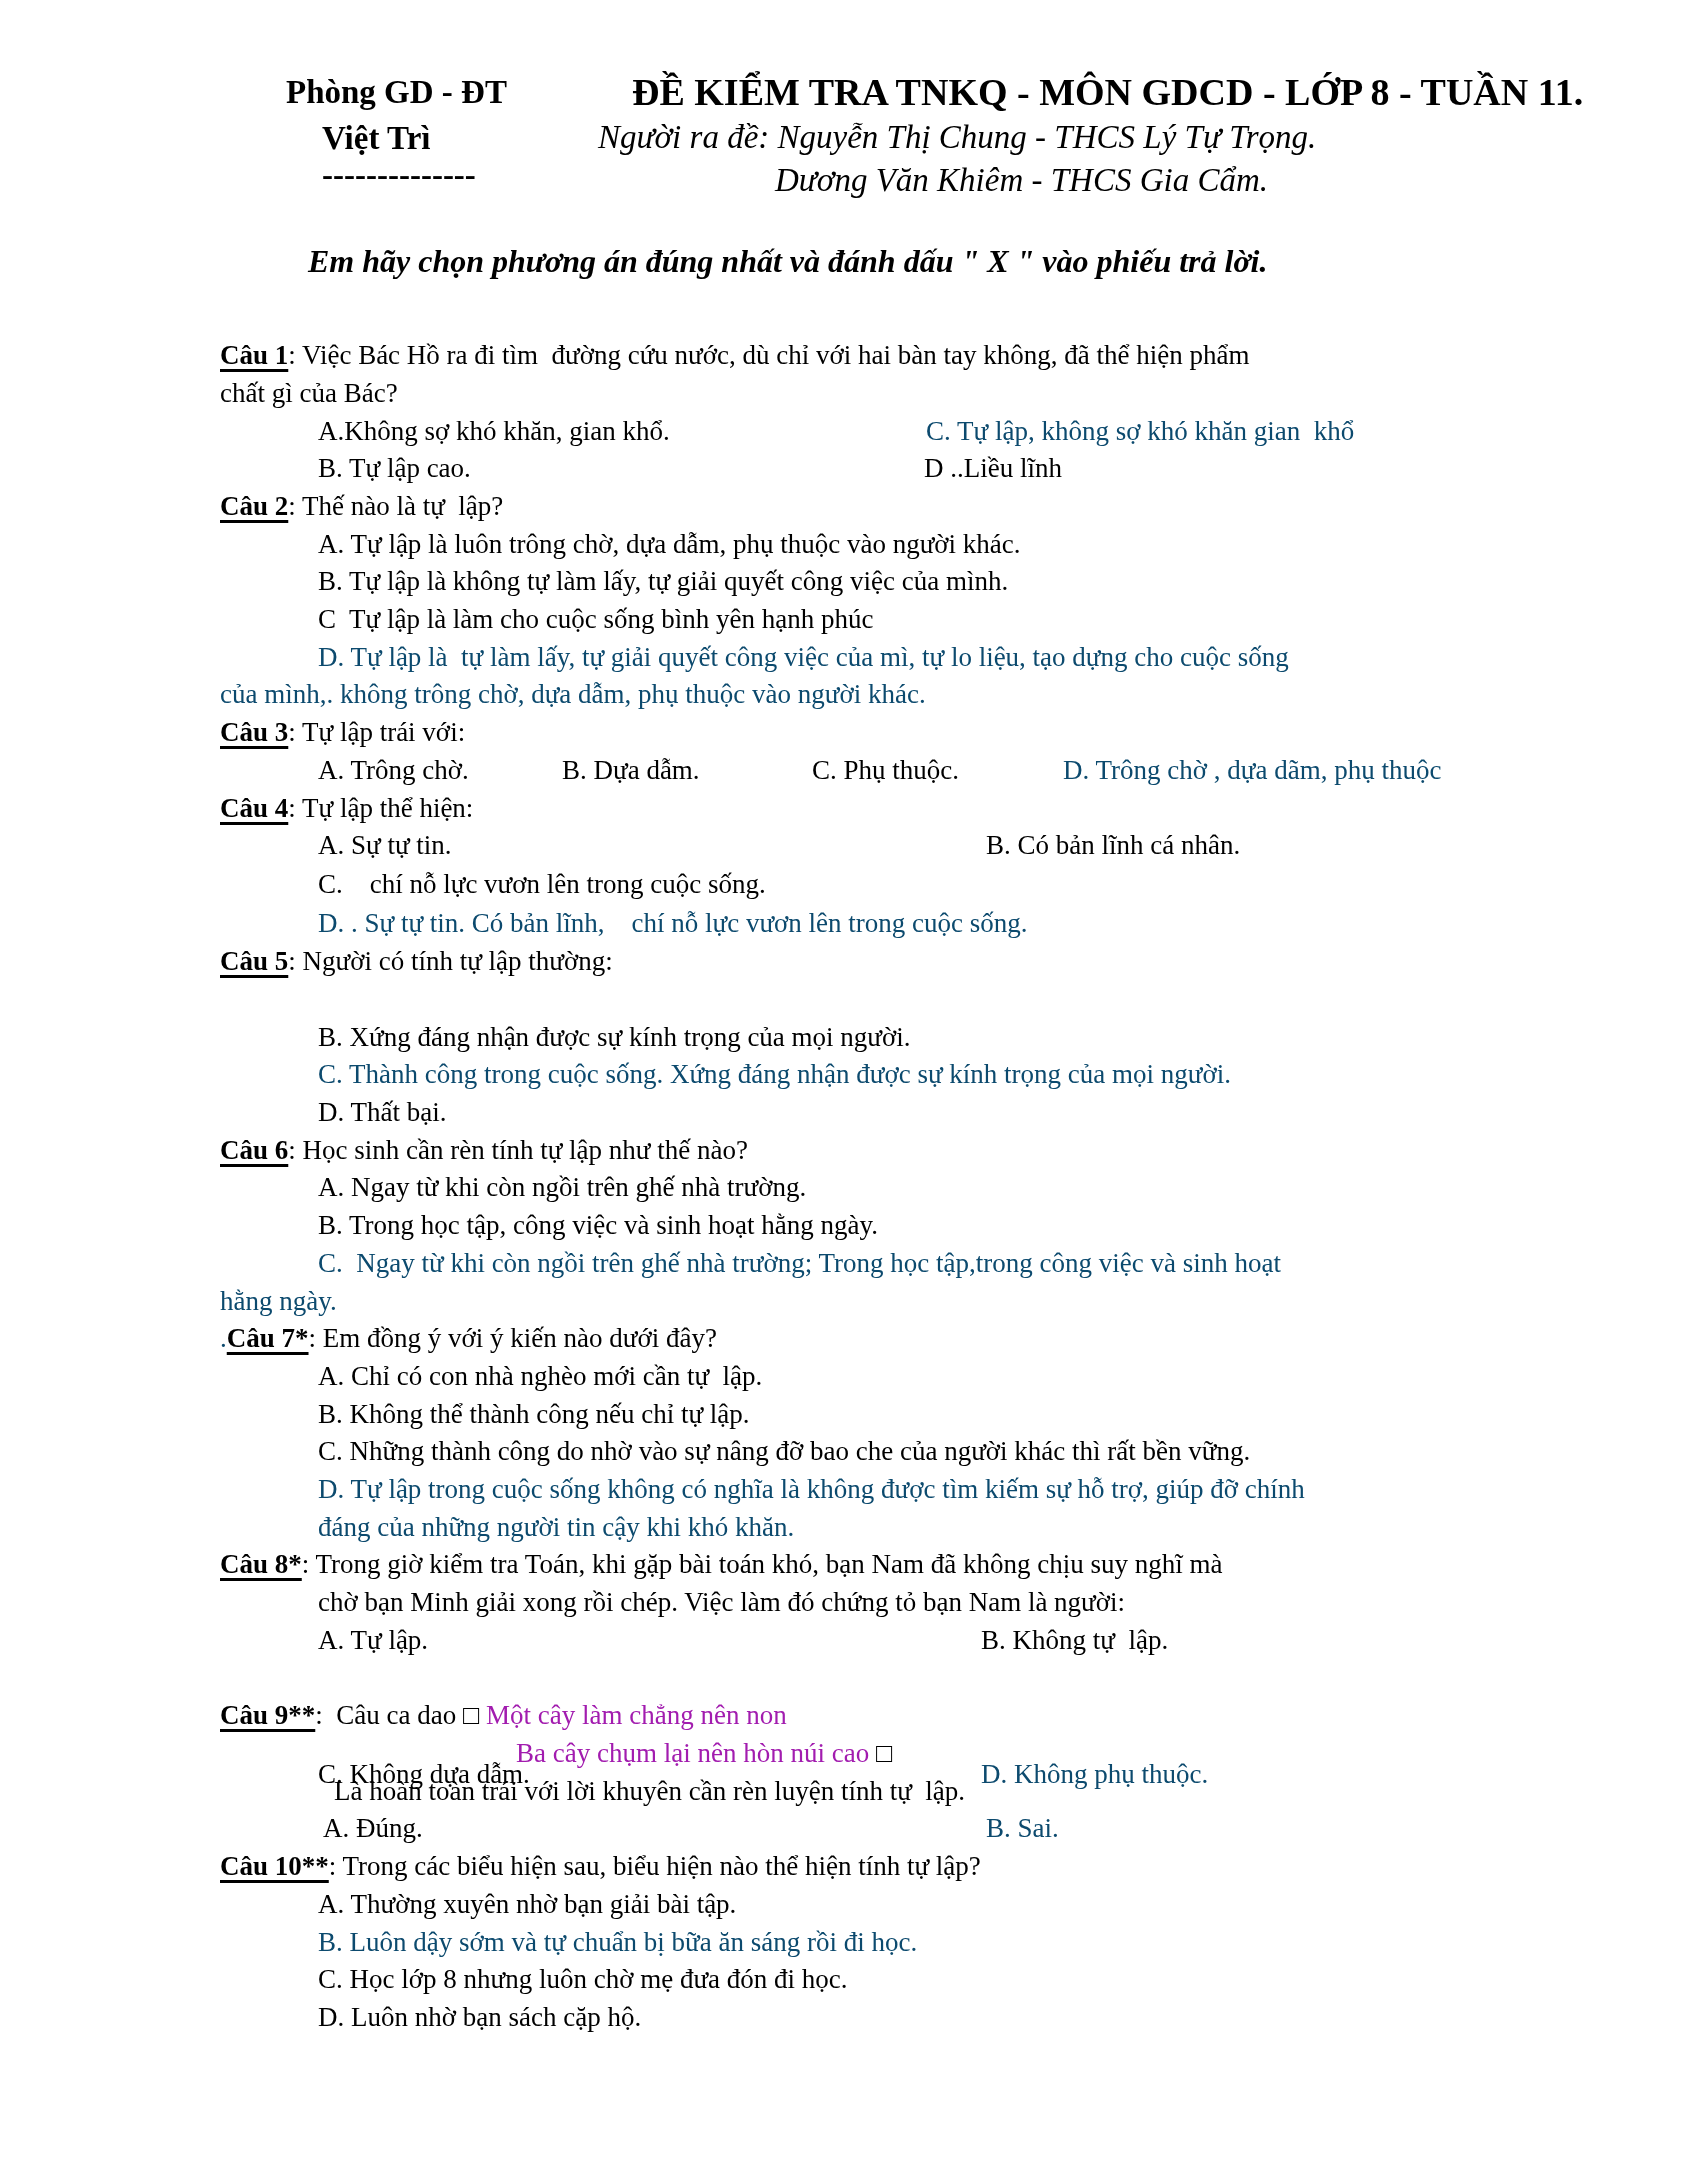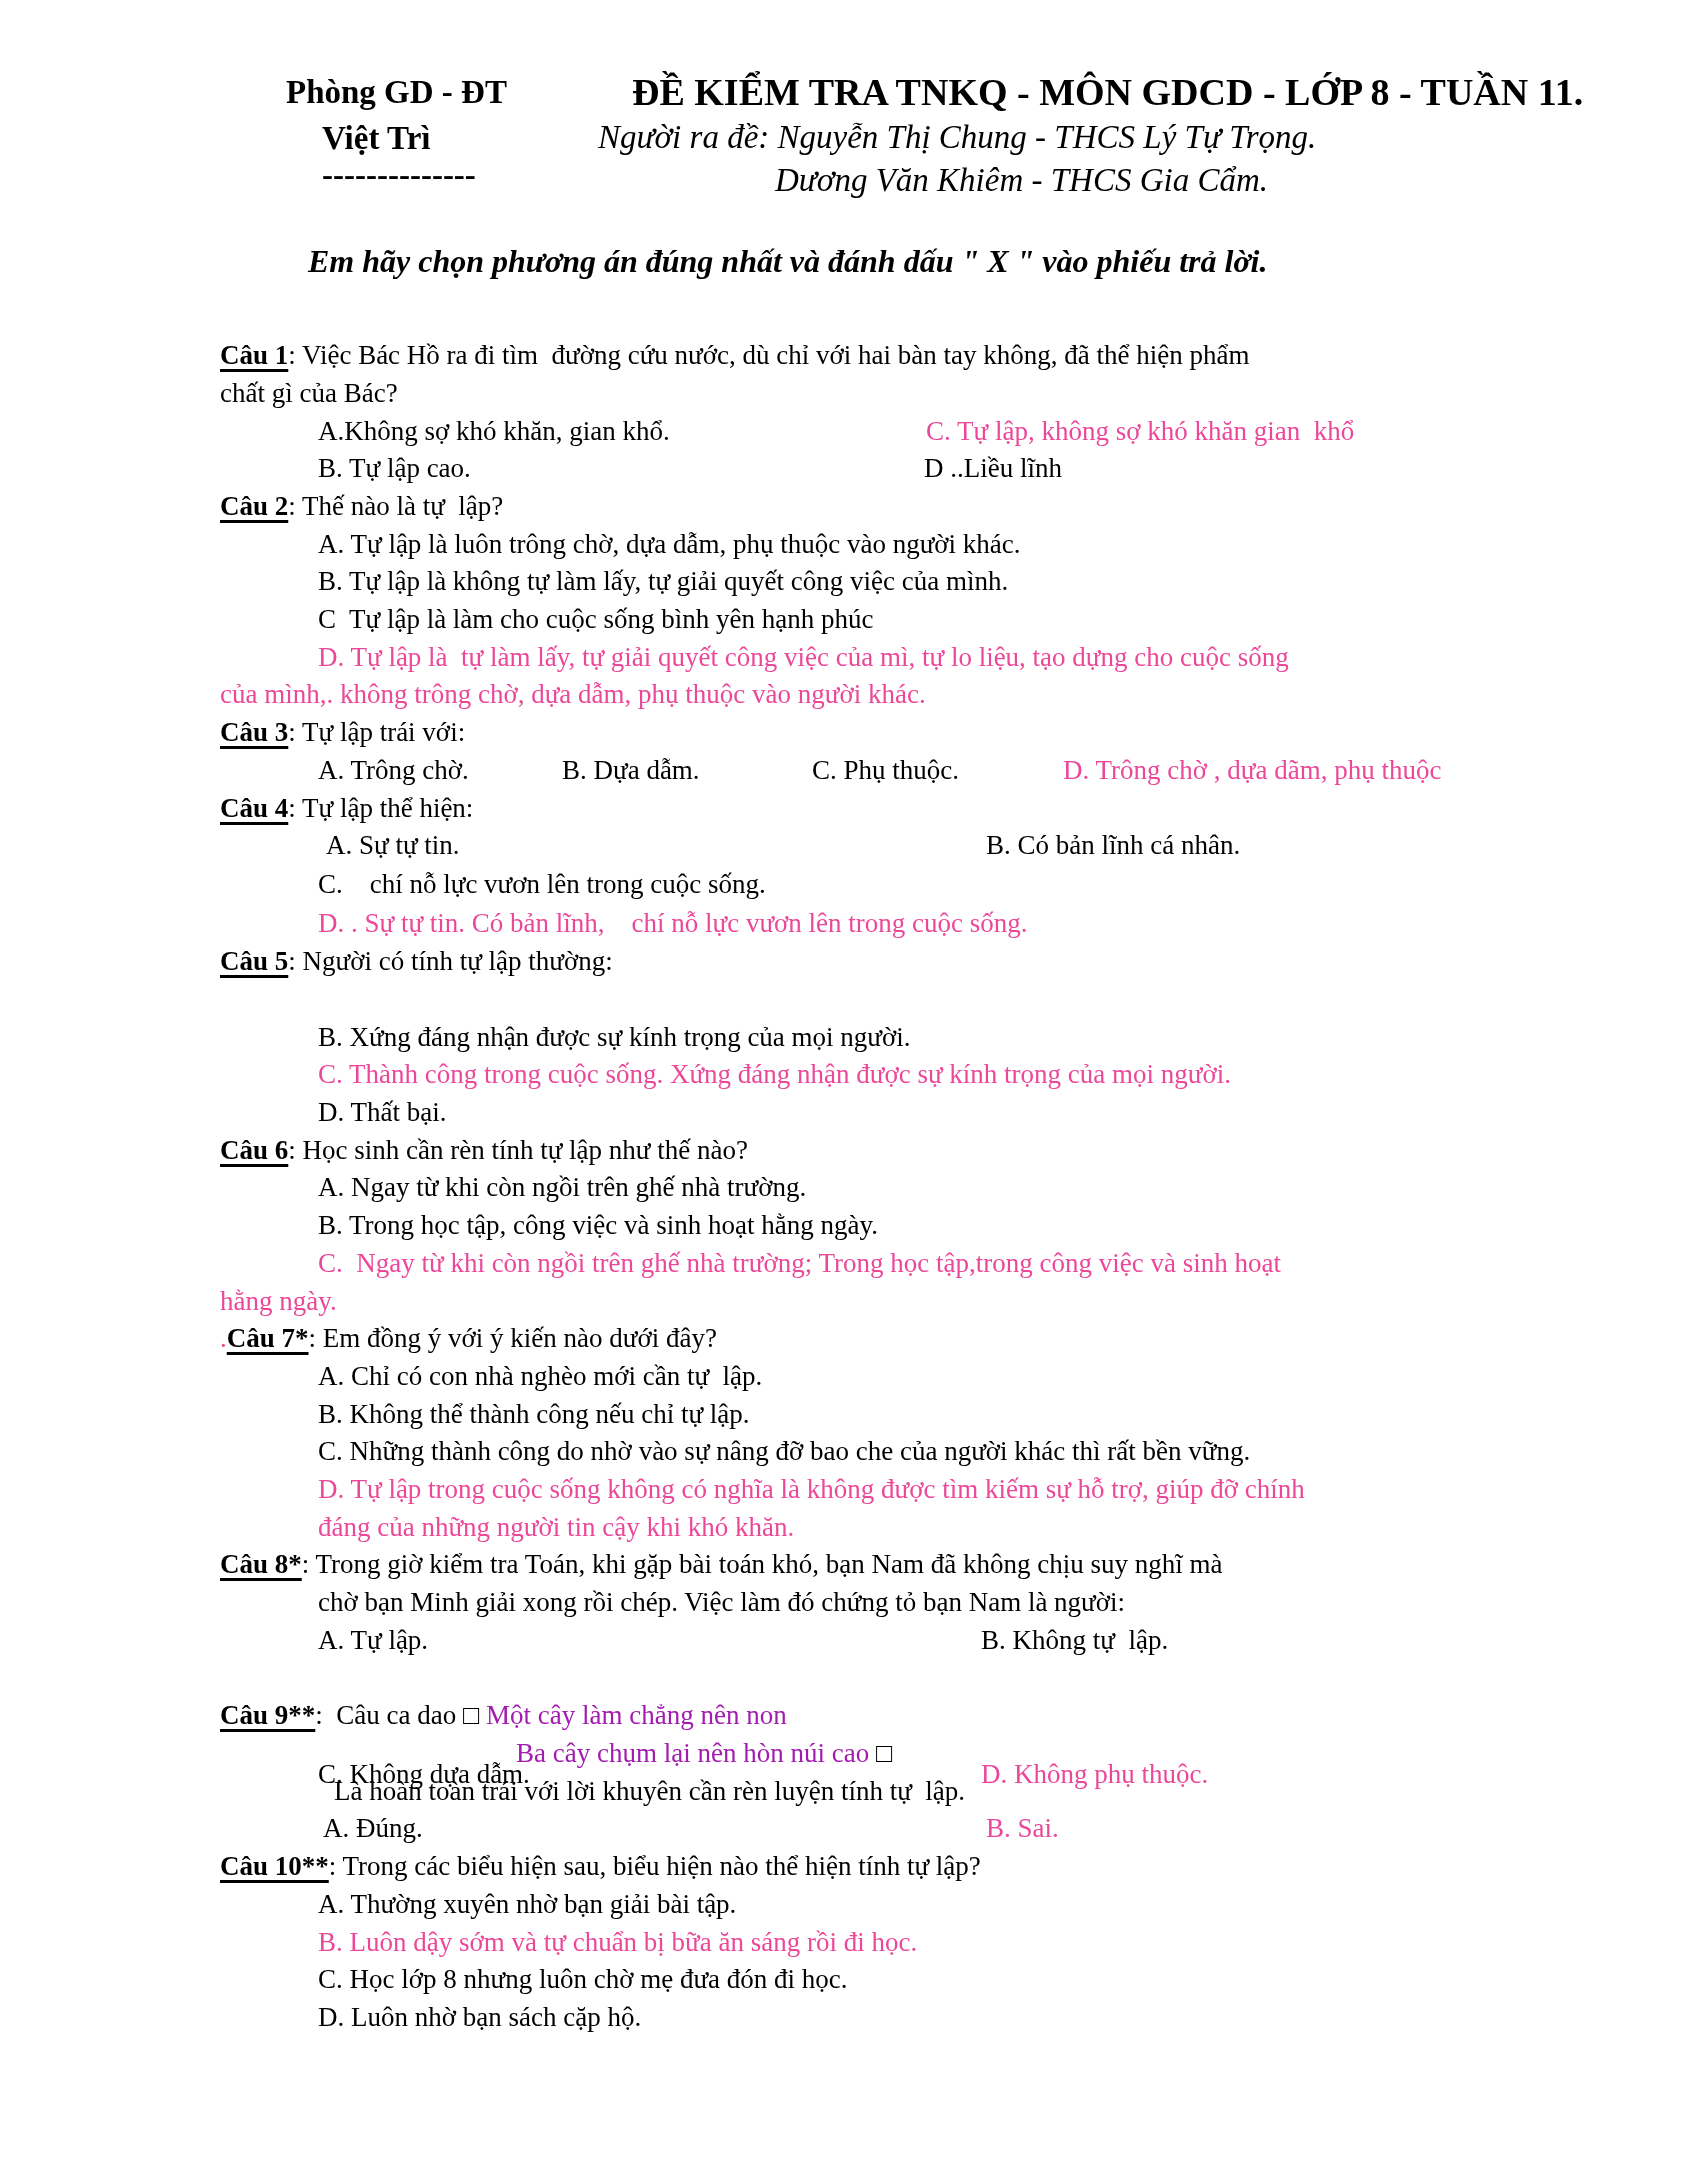--- a/index.html
+++ b/index.html
@@ -10,21 +10,21 @@
   }
   .abs{position:absolute;white-space:pre;}
   .office-line{font-weight:bold;font-size:33px;line-height:37px;}
   .title{font-weight:bold;font-size:38px;}
   .author{font-style:italic;font-size:33px;}
   .instruction{font-weight:bold;font-style:italic;font-size:32px;}
   #body-lines{position:absolute;left:0;top:0;width:1687px;height:2183px;}
   .line{position:absolute;left:0;width:100%;height:38px;font-size:27px;line-height:38px;}
   .grp{position:absolute;top:0;white-space:pre;}
   .seg-n{color:#000000;}
-  .seg-r{color:#ec4899;}
+  .seg-r{color:#0c4a6e;}
   .seg-i{color:#a21caf;}
   .seg-label{
     color:#000000;font-weight:bold;
     text-decoration:underline;
     text-decoration-thickness:3.3px;
     text-underline-offset:4.6px;
   }
 </style>
 </head>
 <body>
@@ -78,21 +78,21 @@
     <div class="line" style="top: 751px;">
       <span class="grp" style="left: 318px;"><span class="seg-n">A. Trông chờ.</span></span>
       <span class="grp" style="left: 562px;"><span class="seg-n">B. Dựa dẫm.</span></span>
       <span class="grp" style="left: 812px;"><span class="seg-n">C. Phụ thuộc.</span></span>
       <span class="grp" style="left: 1063px;"><span class="seg-r">D. Trông chờ , dựa dãm, phụ thuộc</span></span>
     </div>
     <div class="line" style="top: 789px;">
       <span class="grp" style="left: 220px;"><span class="seg-label">Câu 4</span><span class="seg-n">: Tự lập thể hiện:</span></span>
     </div>
     <div class="line" style="top: 826px;">
-      <span class="grp" style="left: 326px;"><span class="seg-n">A. Sự tự tin.</span></span>
+      <span class="grp" style="left: 318px;"><span class="seg-n">A. Sự tự tin.</span></span>
       <span class="grp" style="left: 986px;"><span class="seg-n">B. Có bản lĩnh cá nhân.</span></span>
     </div>
     <div class="line" style="top: 865px;">
       <span class="grp" style="left: 318px;"><span class="seg-n">C.    chí nỗ lực vươn lên trong cuộc sống.</span></span>
     </div>
     <div class="line" style="top: 904px;">
       <span class="grp" style="left: 318px;"><span class="seg-r">D. . Sự tự tin. Có bản lĩnh,    chí nỗ lực vươn lên trong cuộc sống.</span></span>
     </div>
     <div class="line" style="top: 942px;">
       <span class="grp" style="left: 220px;"><span class="seg-label">Câu 5</span><span class="seg-n">: Người có tính tự lập thường:</span></span>

